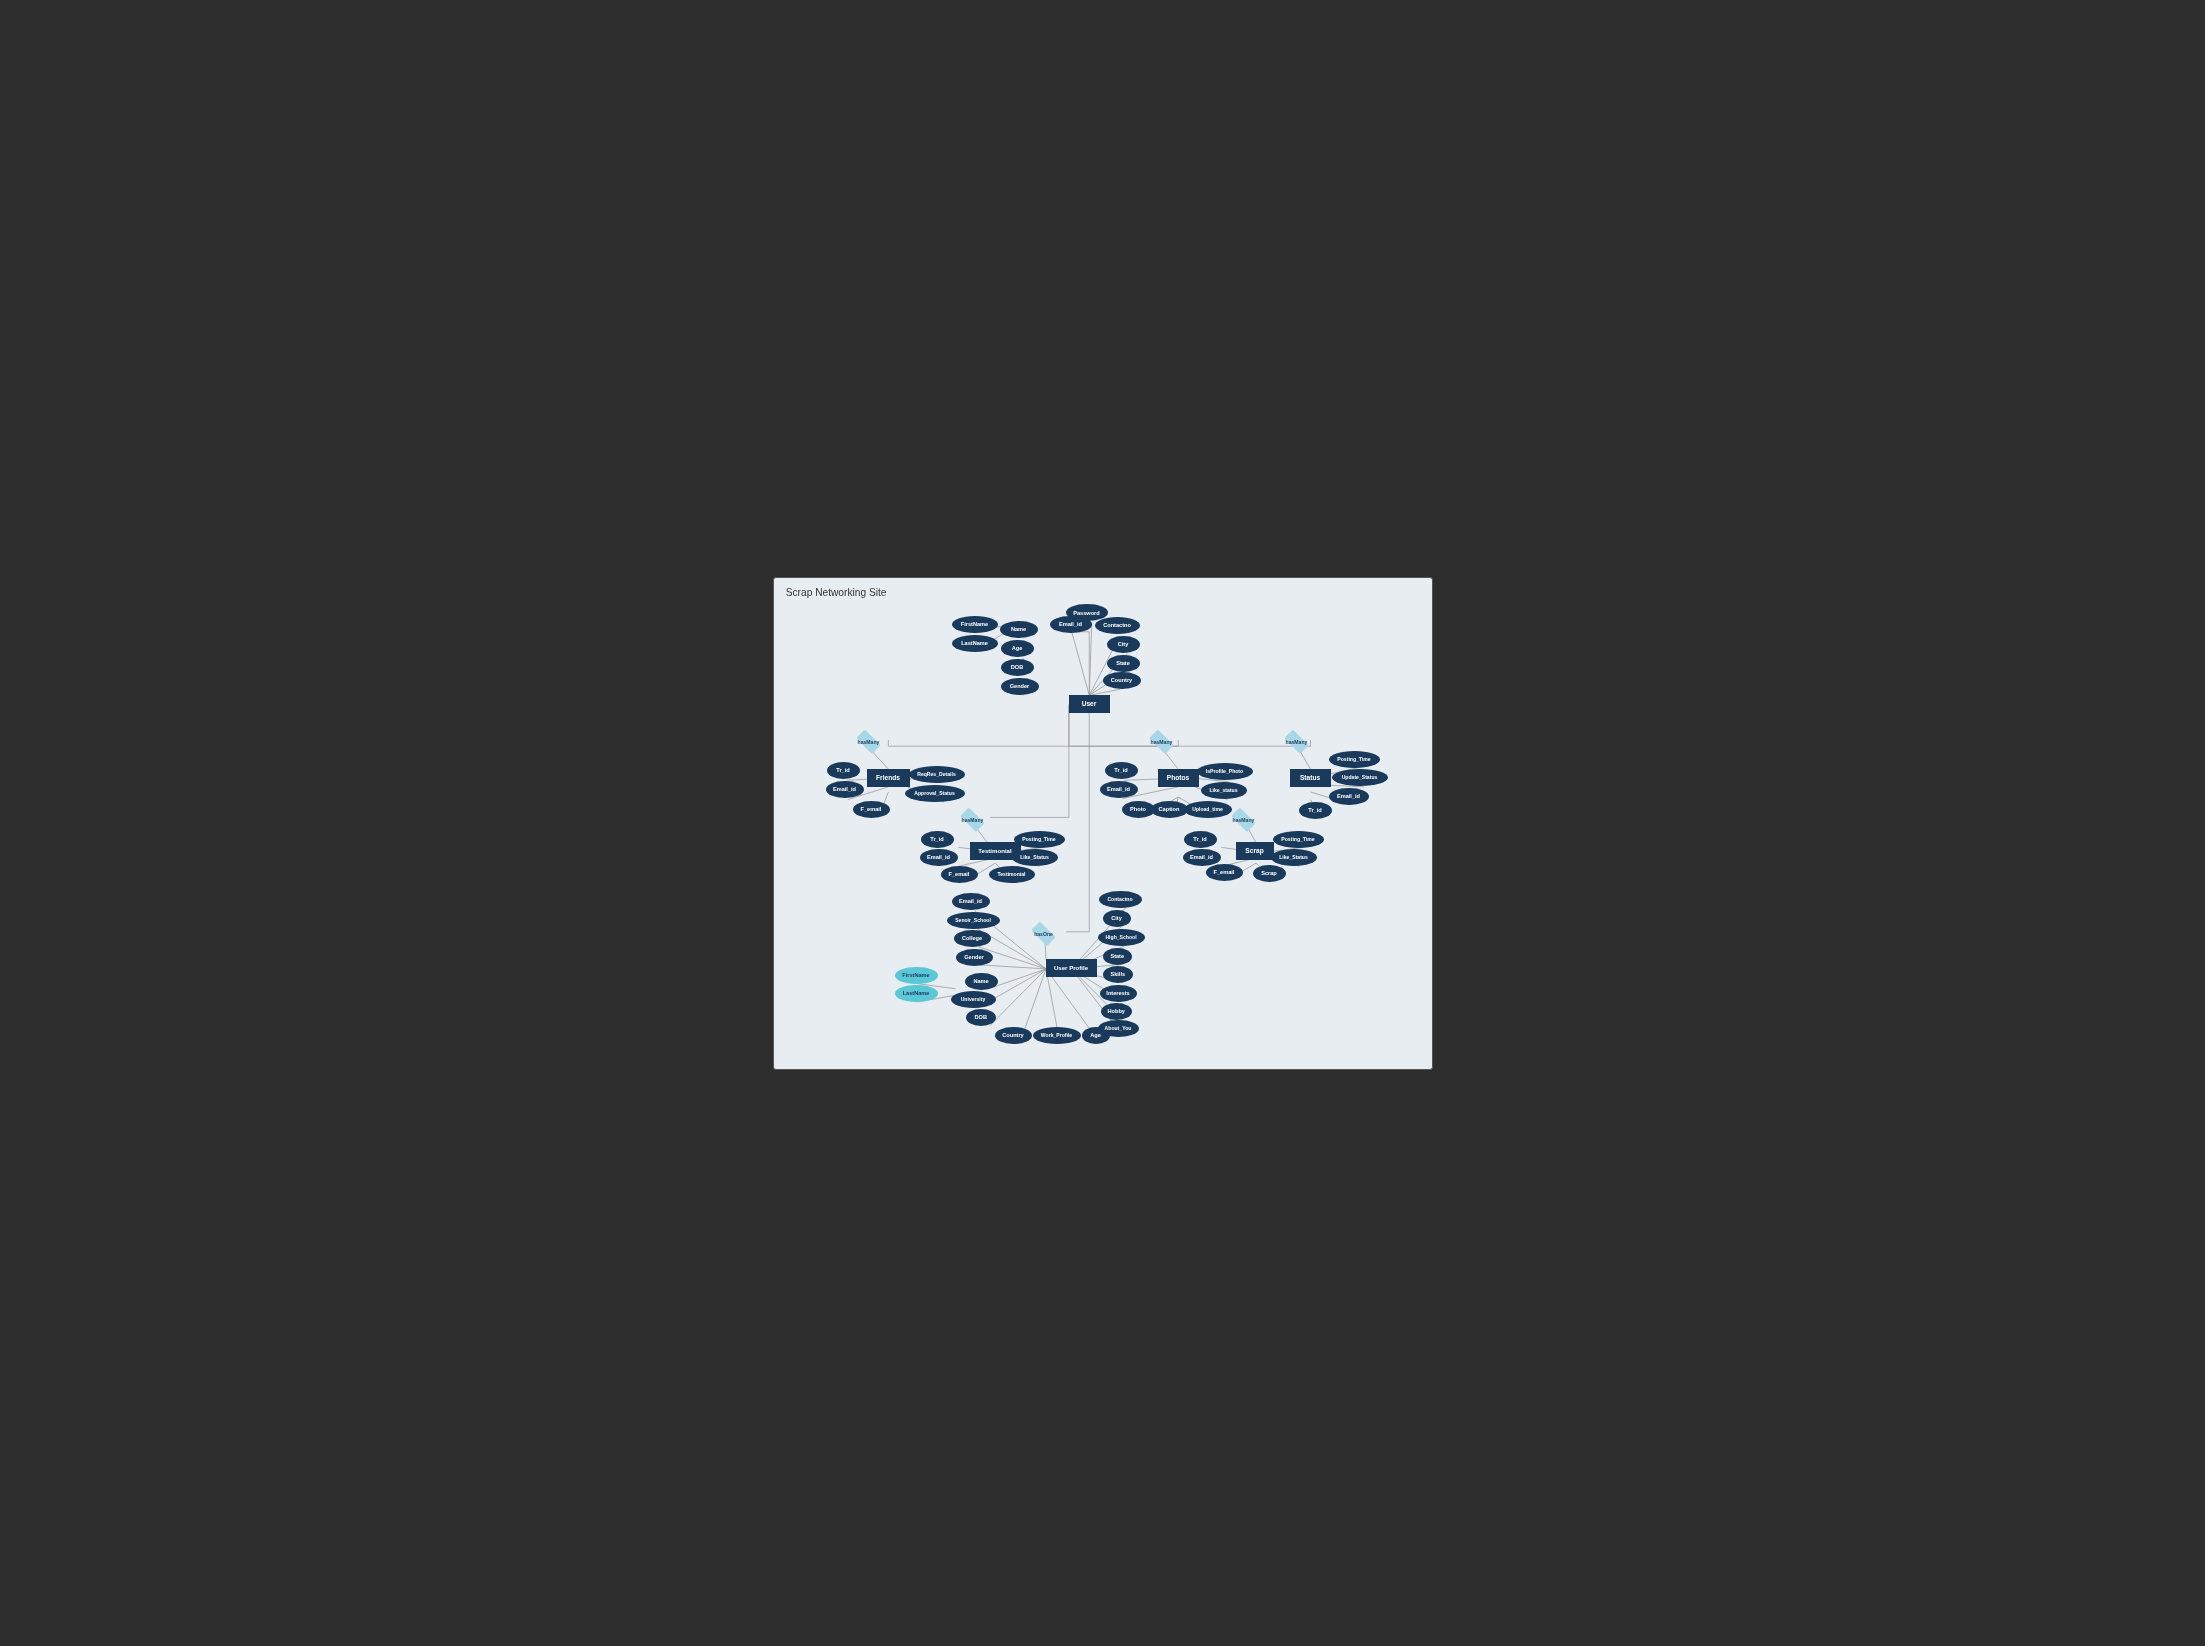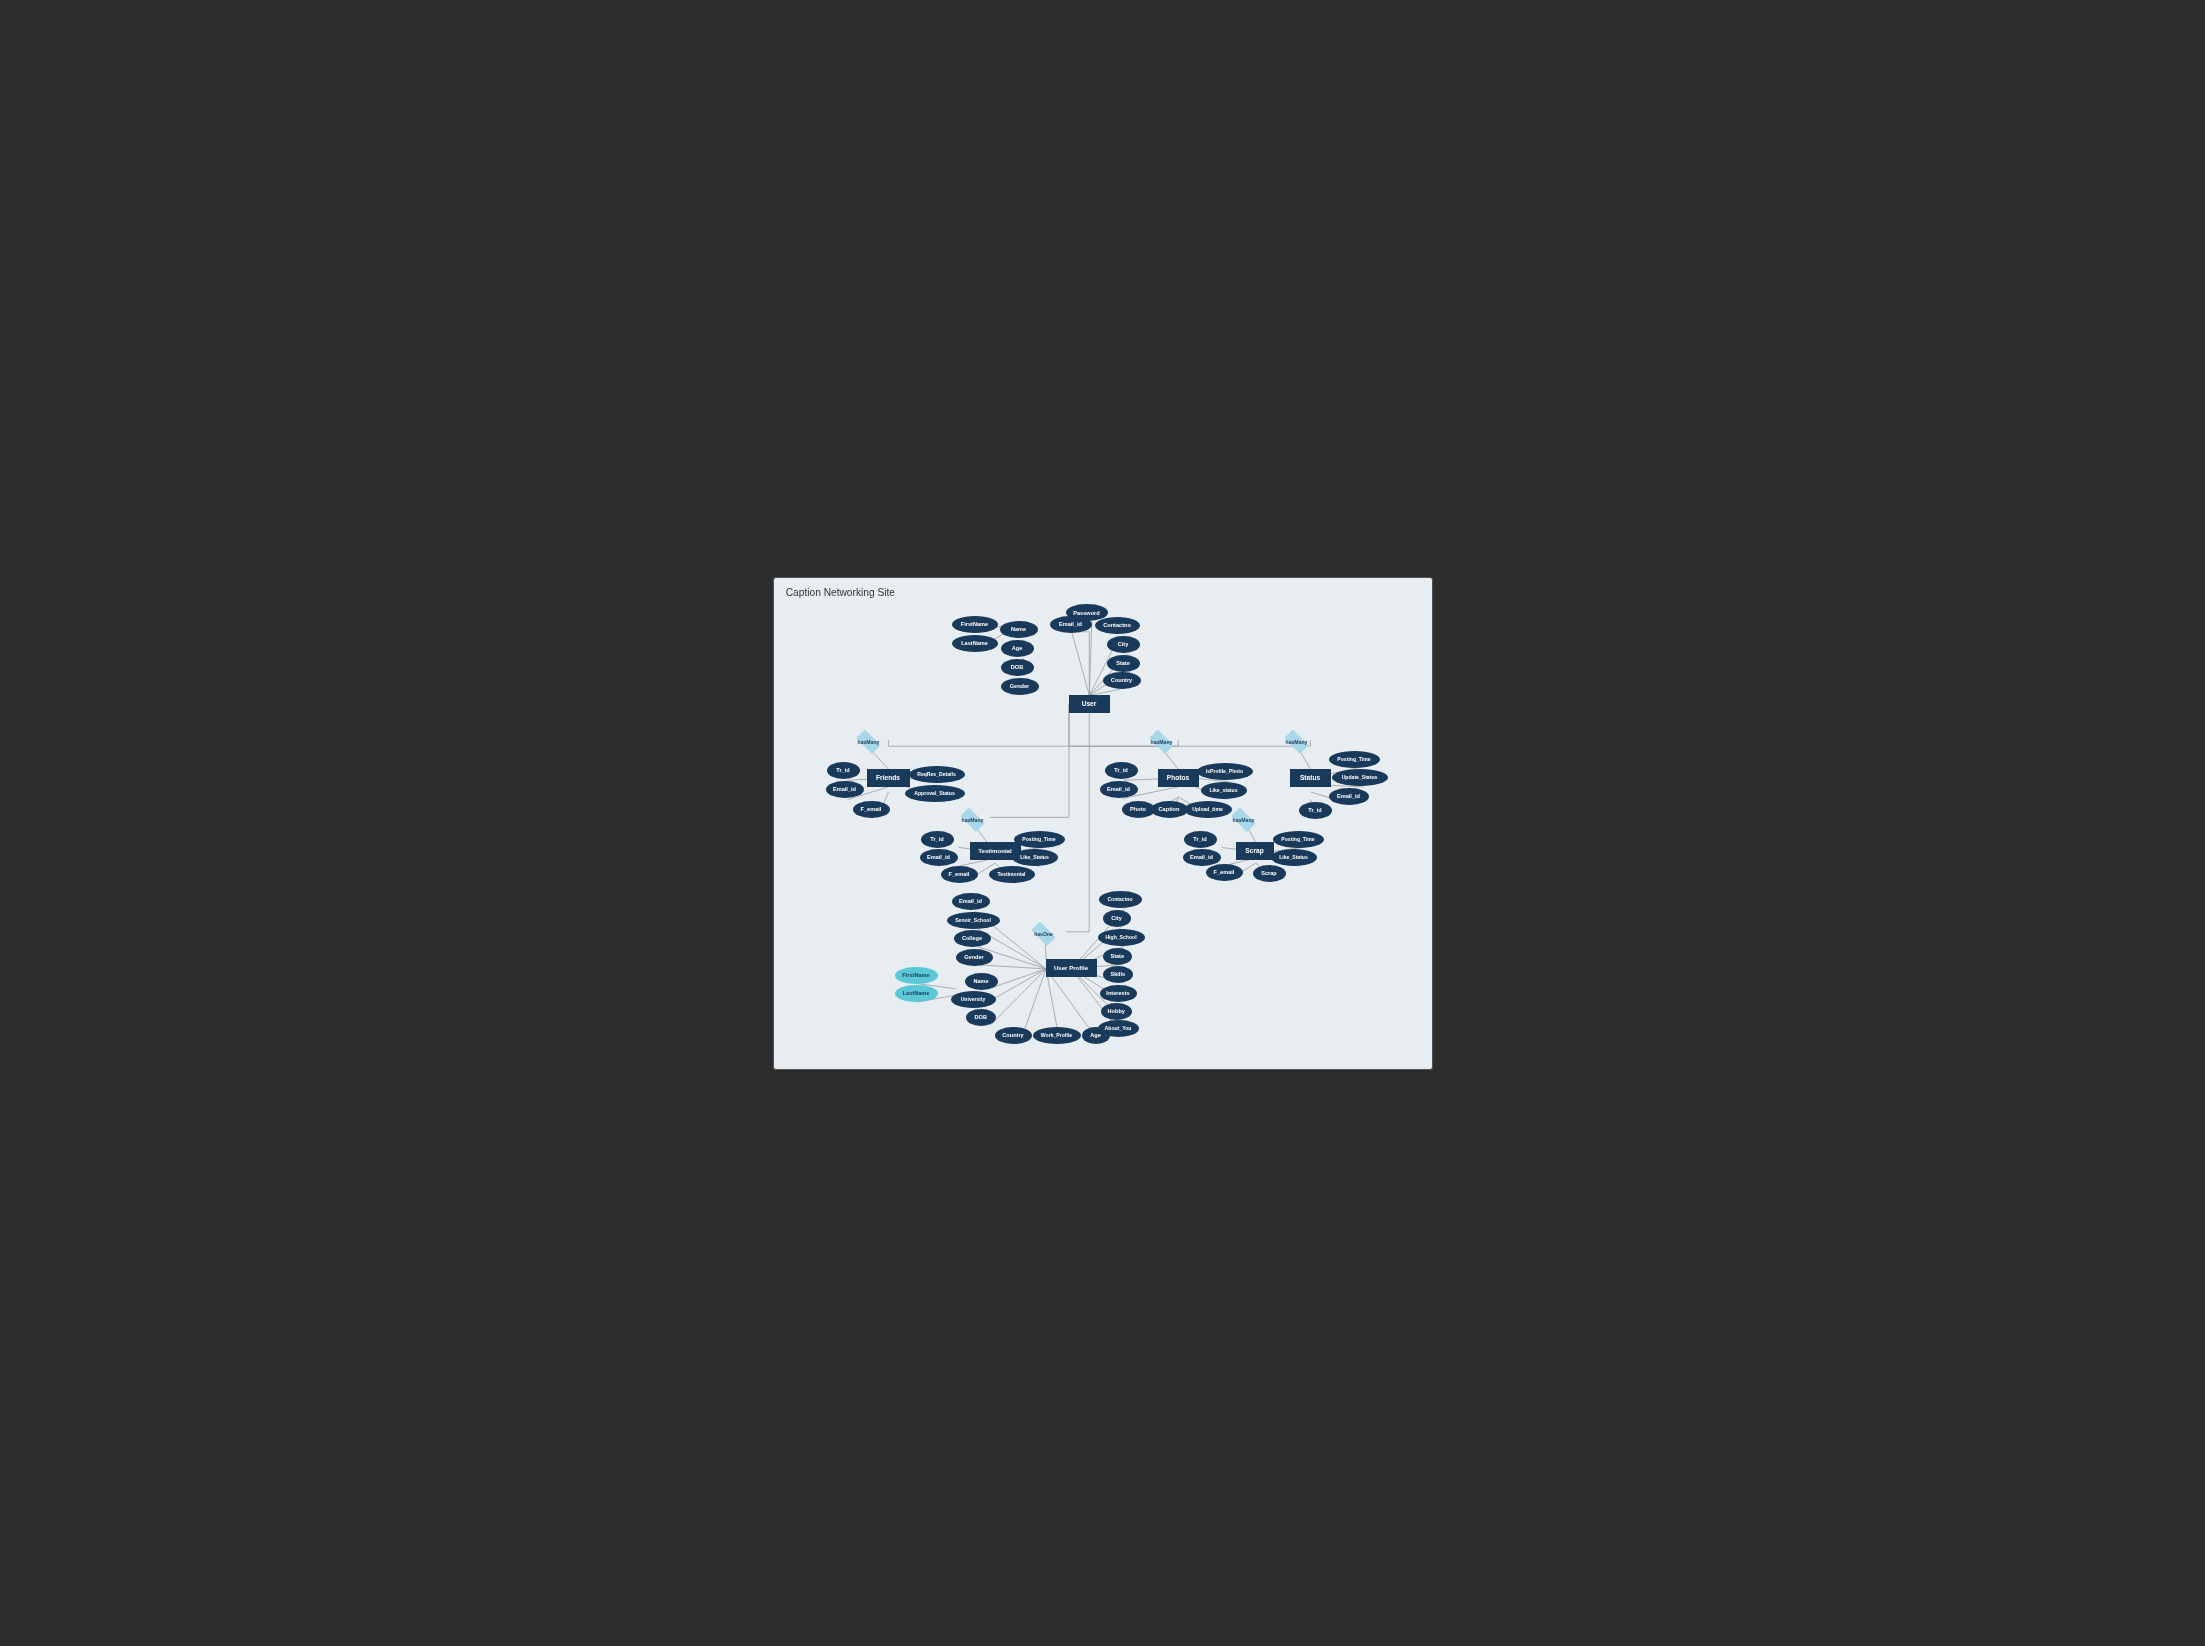--- a/index.html
+++ b/index.html
@@ -95,21 +95,21 @@
     }
     svg.lines line {
       stroke: #999;
       stroke-width: 1.5;
     }
   </style>
 </head>
 <body>
 
 <div class="window">
-  <div class="title">Caption Networking Site</div>
+  <div class="title">Scrap Networking Site</div>
 
   <svg class="lines" viewBox="0 0 1294 964" width="657" height="490">
 
     <line x1="620" y1="230" x2="620" y2="105"></line>
     <line x1="620" y1="105" x2="584" y2="105"></line>
     <line x1="490" y1="115" x2="490" y2="85"></line>
     <line x1="490" y1="85" x2="395" y2="105"></line>
     <line x1="490" y1="85" x2="395" y2="143"></line>
     <line x1="490" y1="157" x2="490" y2="175"></line>
     <line x1="490" y1="230" x2="490" y2="212"></line>

